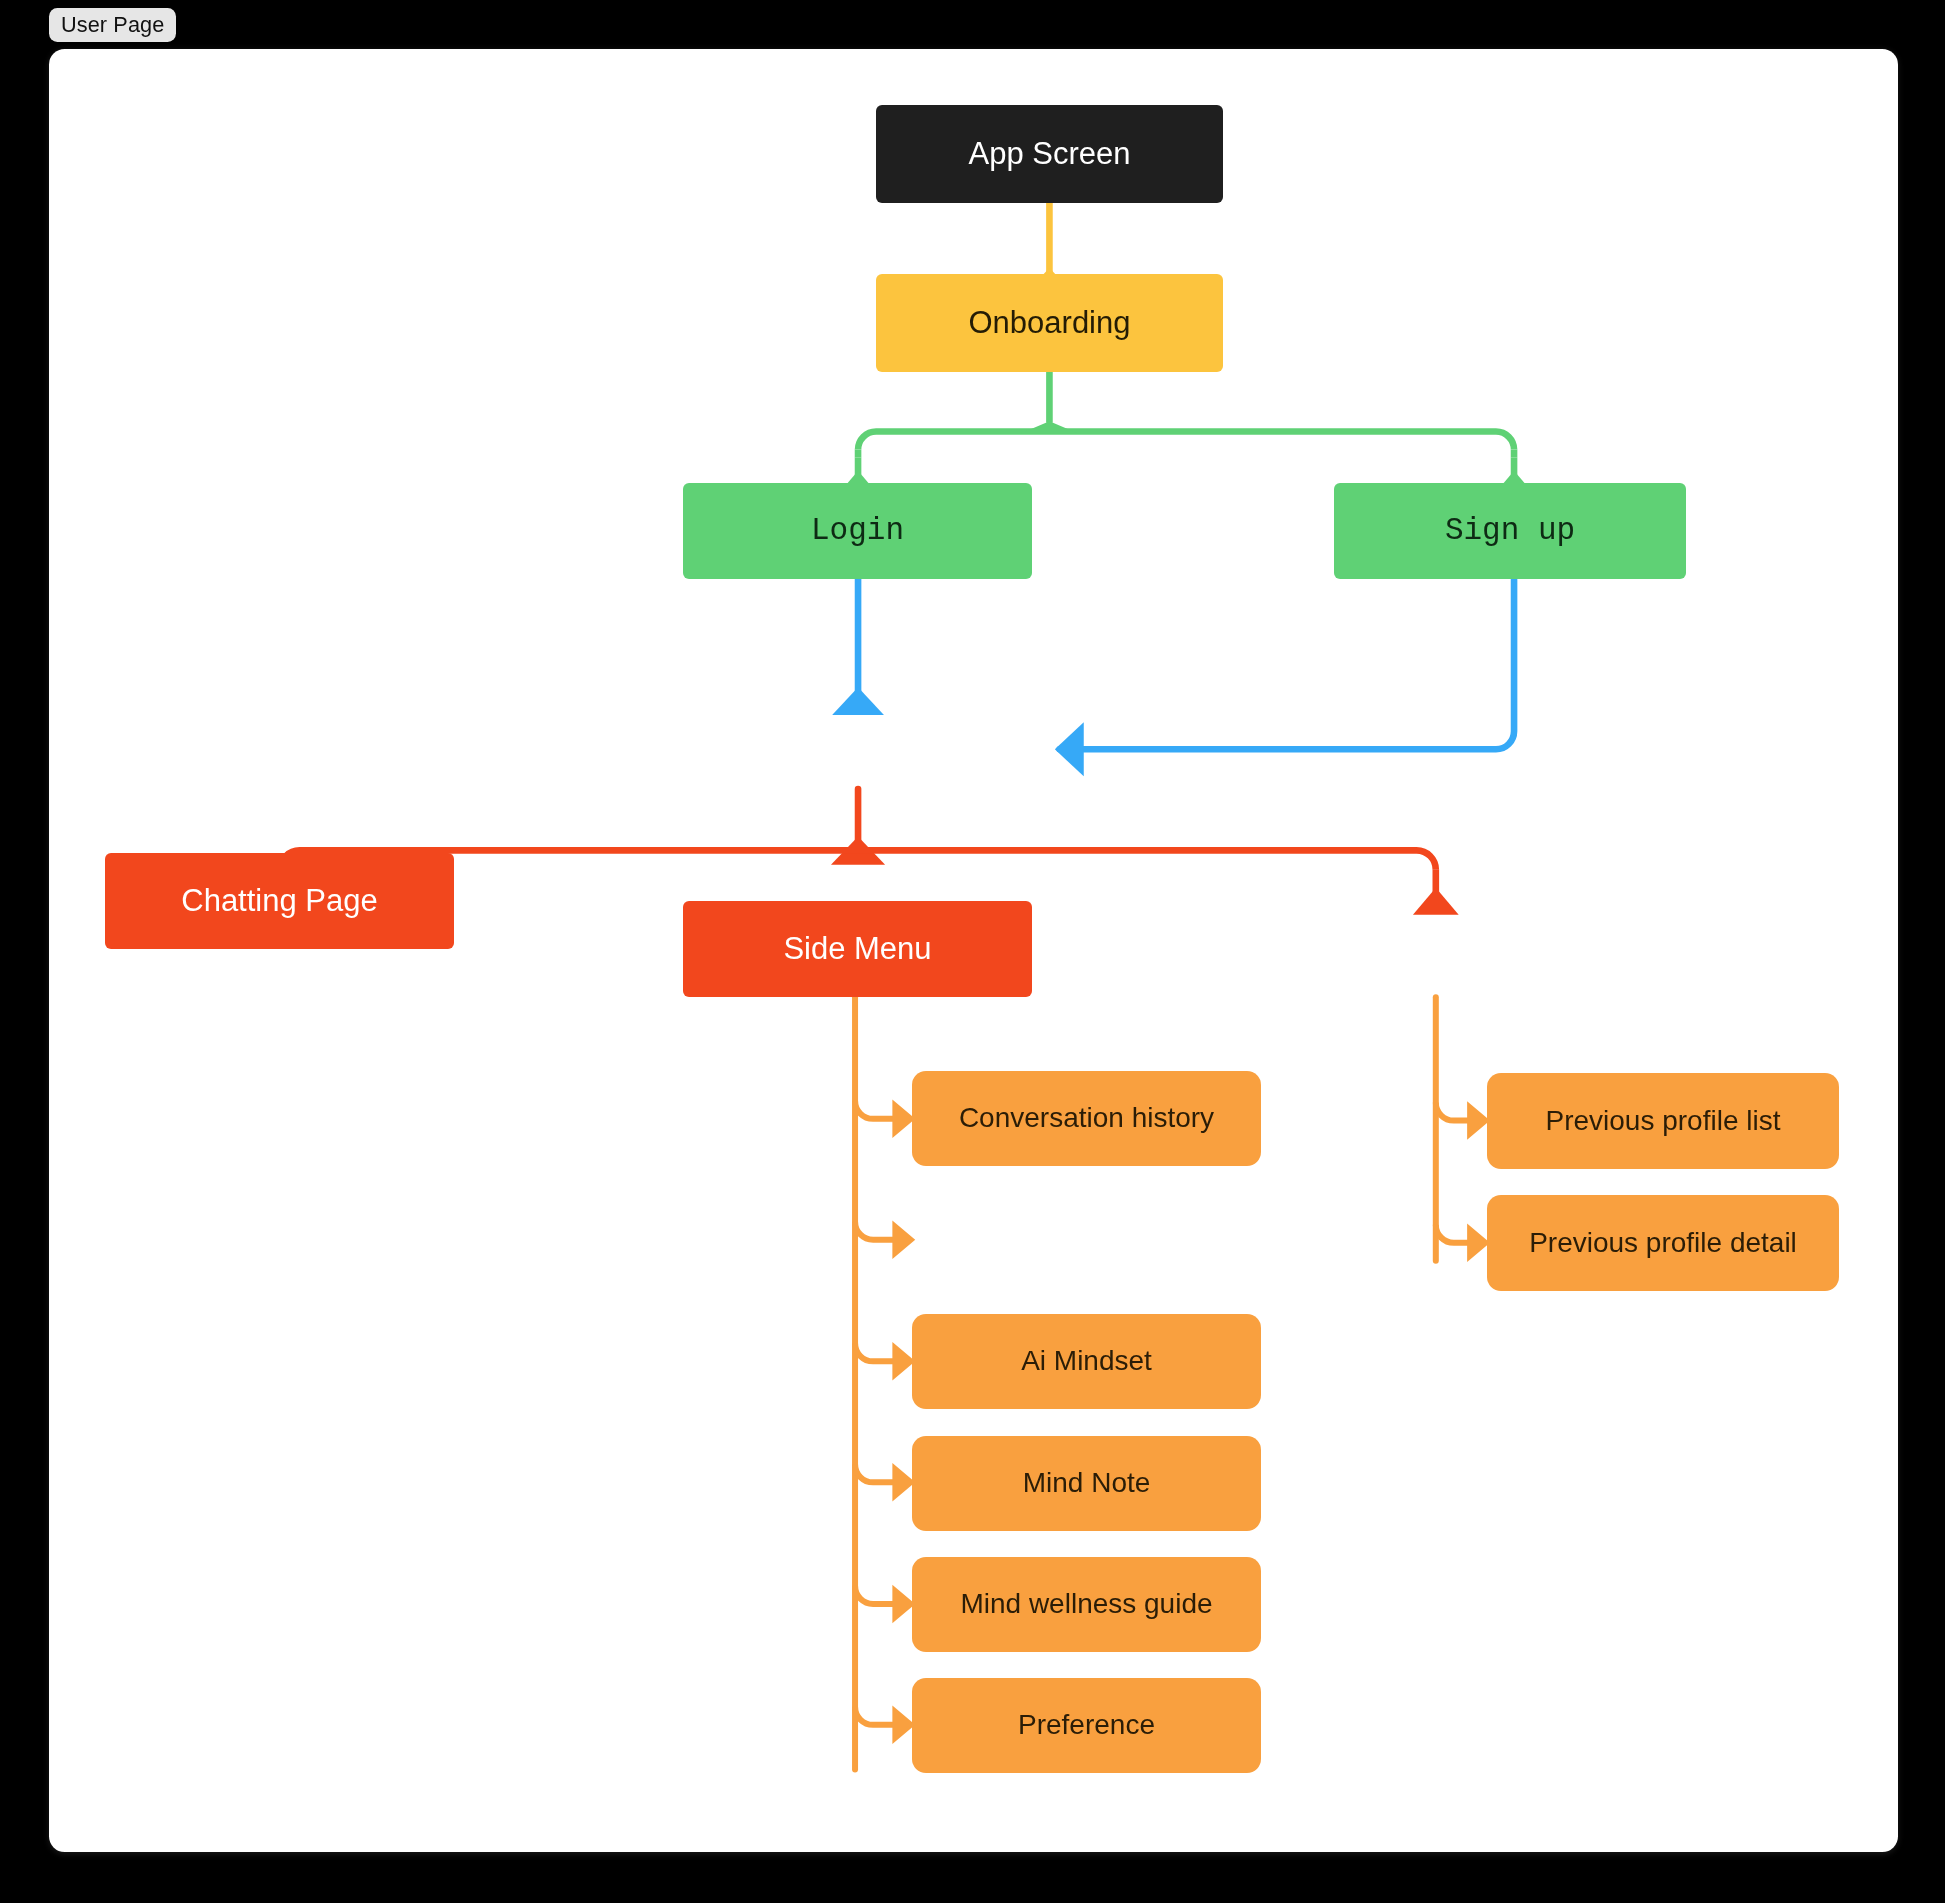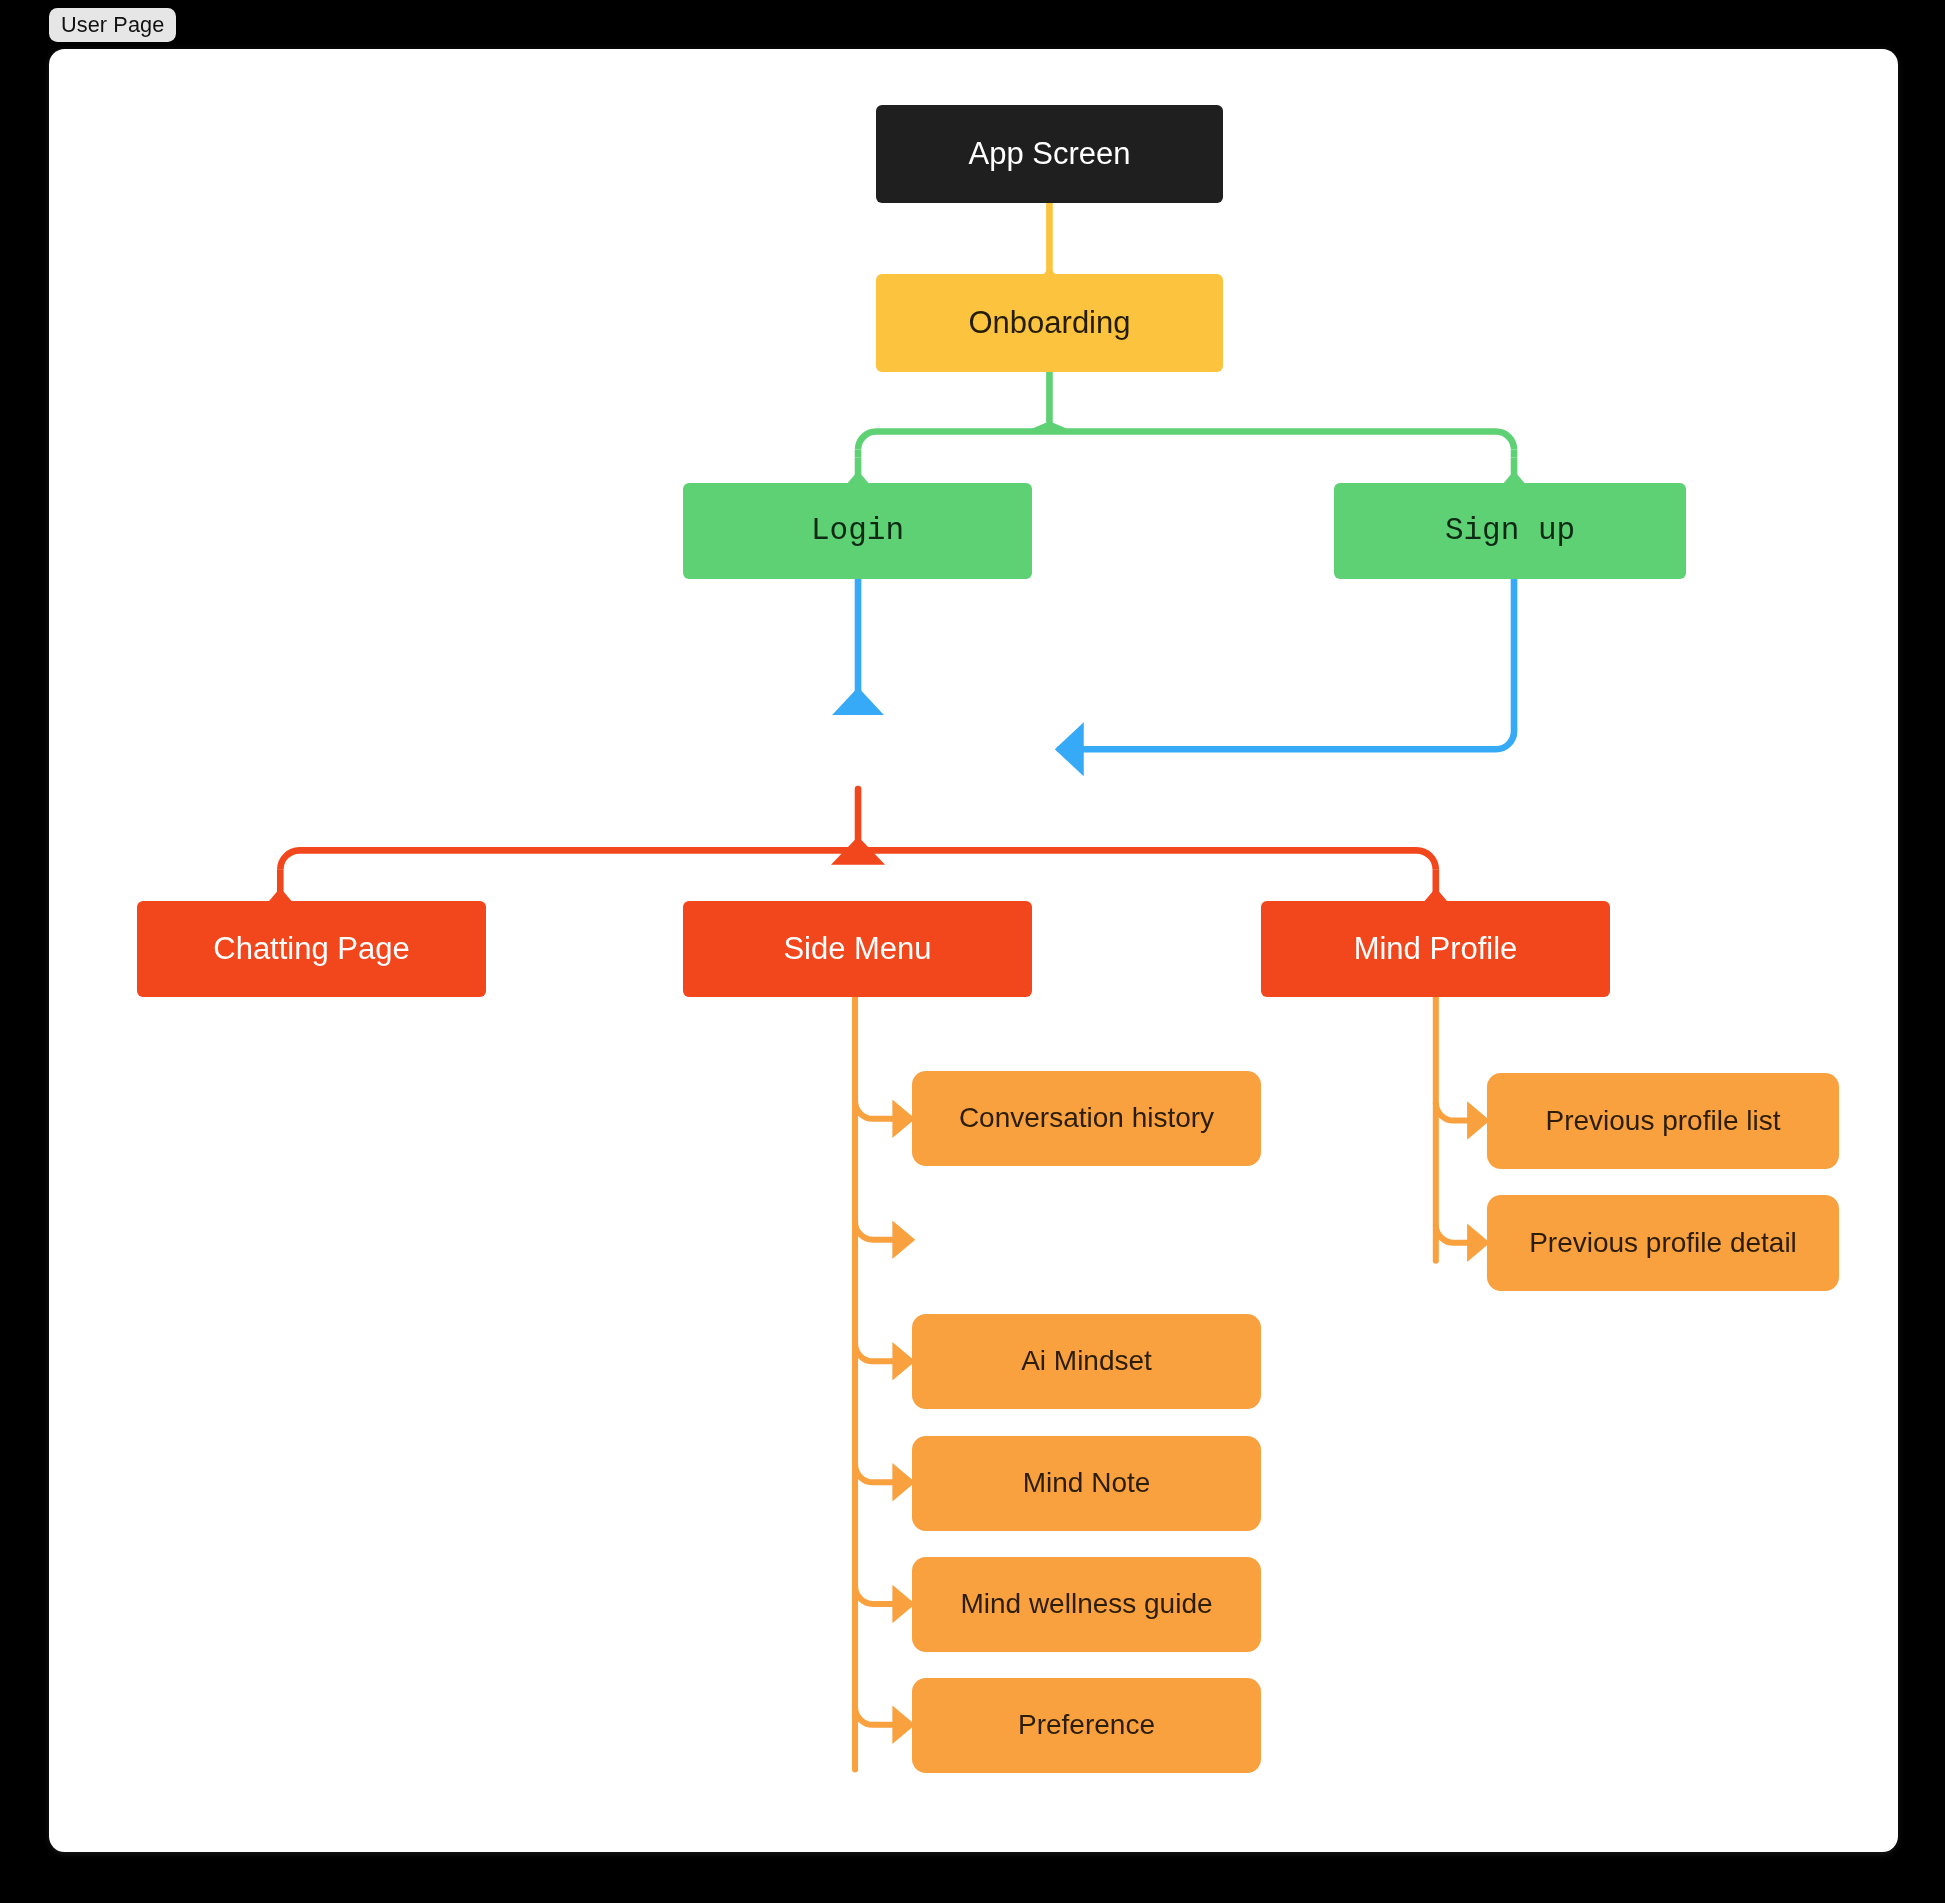--- a/index.html
+++ b/index.html
@@ -158,31 +158,28 @@
 
   <div class="node auth" style="left:683px; top:483px; width:349px; height:96px;">
     <span>Login</span>
   </div>
 
   <div class="node auth" style="left:1334px; top:483px; width:352px; height:96px;">
     <span>Sign up</span>
   </div>
 
 
-  <div class="node section" style="left:105px; top:901px; width:349px; height:96px;margin-left:32px;">
+  <div class="node section" style="left:105px; top:853px; width:349px; height:96px;">
     <span>Chatting Page</span>
   </div>
 
   <div class="node section" style="left:683px; top:901px; width:349px; height:96px;align-items:center;">
     <span>Side Menu</span>
   </div>
 
-  <div class="node section" style="left:1261px; top:901px; width:349px; height:96px;">
-    <span>Mind Profile</span>
-  </div>
 
   <div class="node leaf" style="left:912px; top:1071px; width:349px; height:95px;">
     <span>Conversation history</span>
   </div>
 
 
   <div class="node leaf" style="left:912px; top:1314px; width:349px; height:95px;">
     <span>Ai Mindset</span>
   </div>
 

